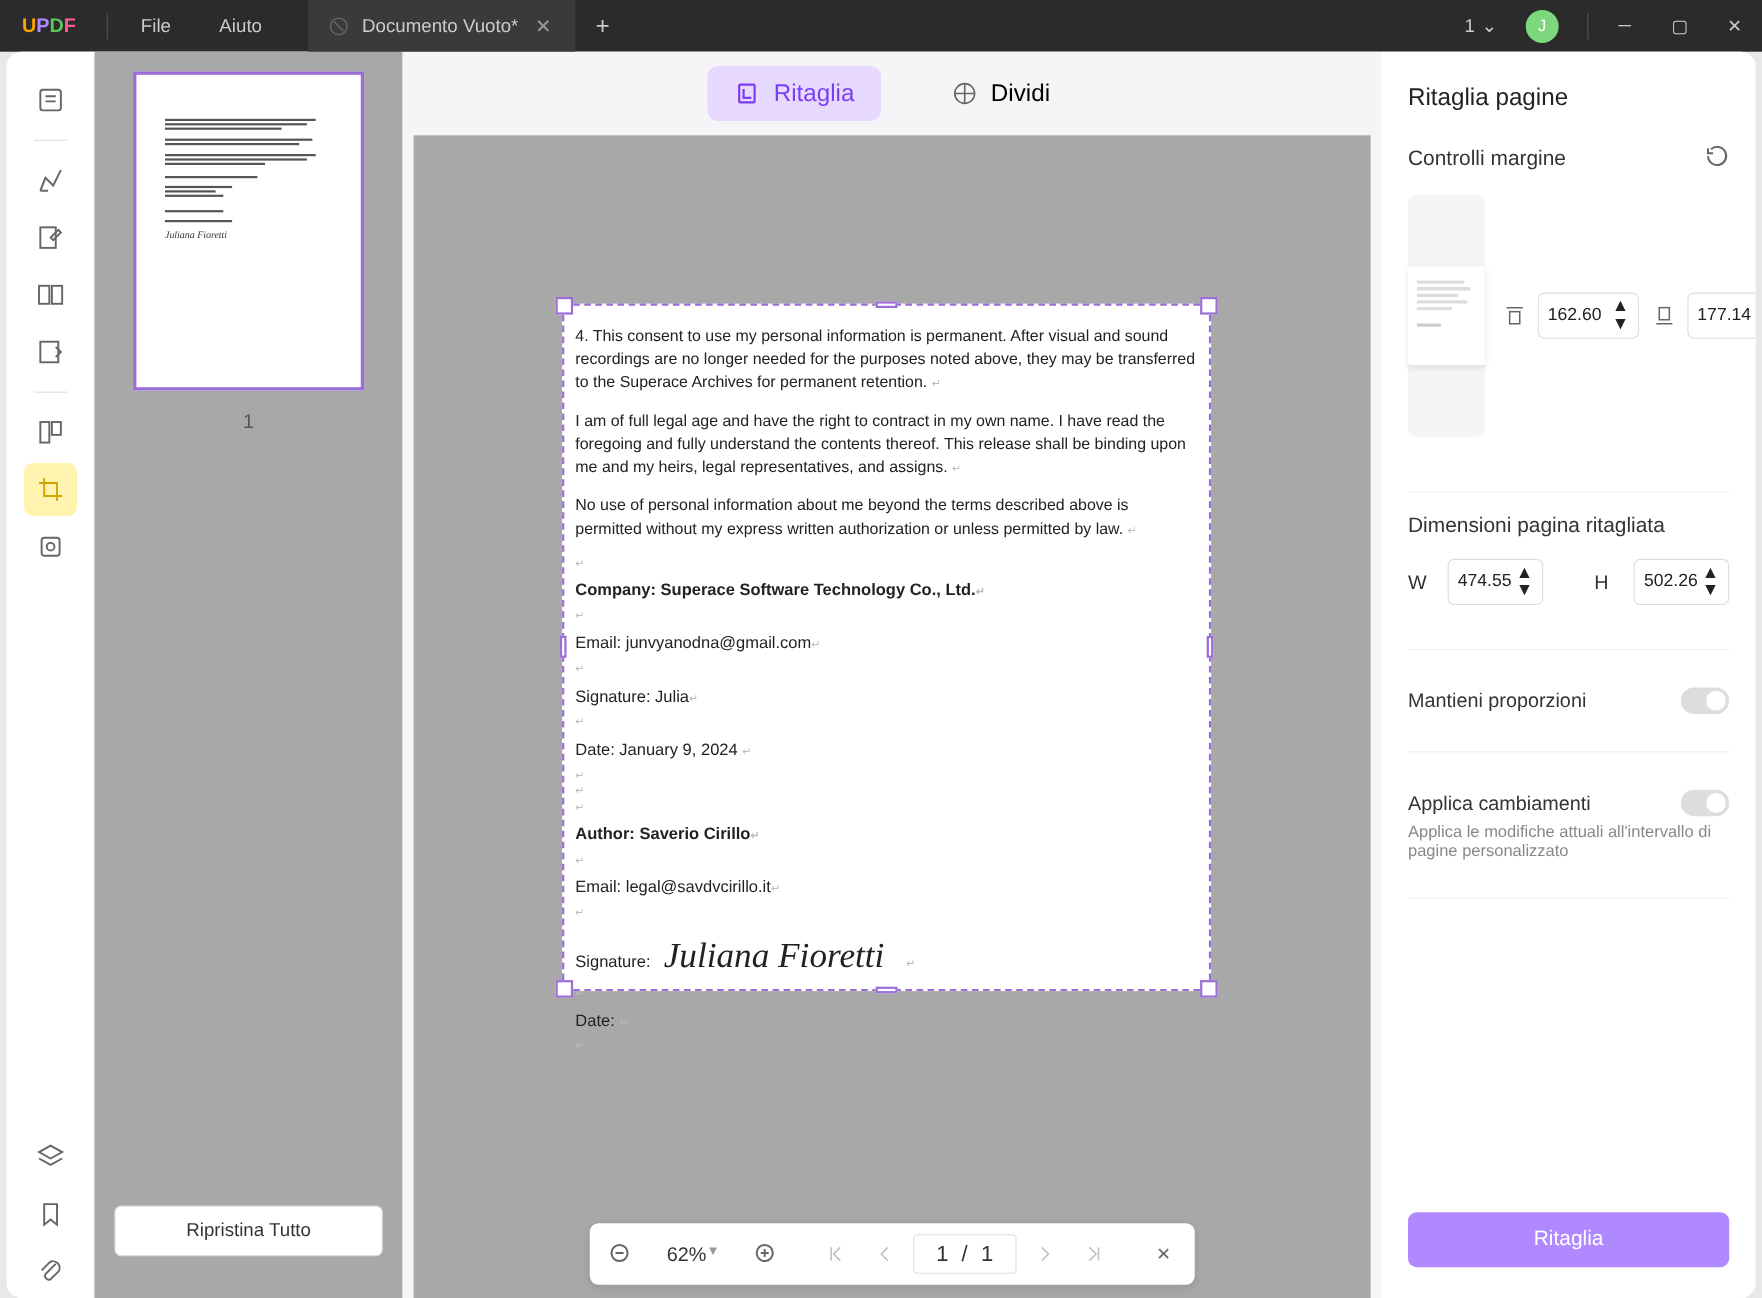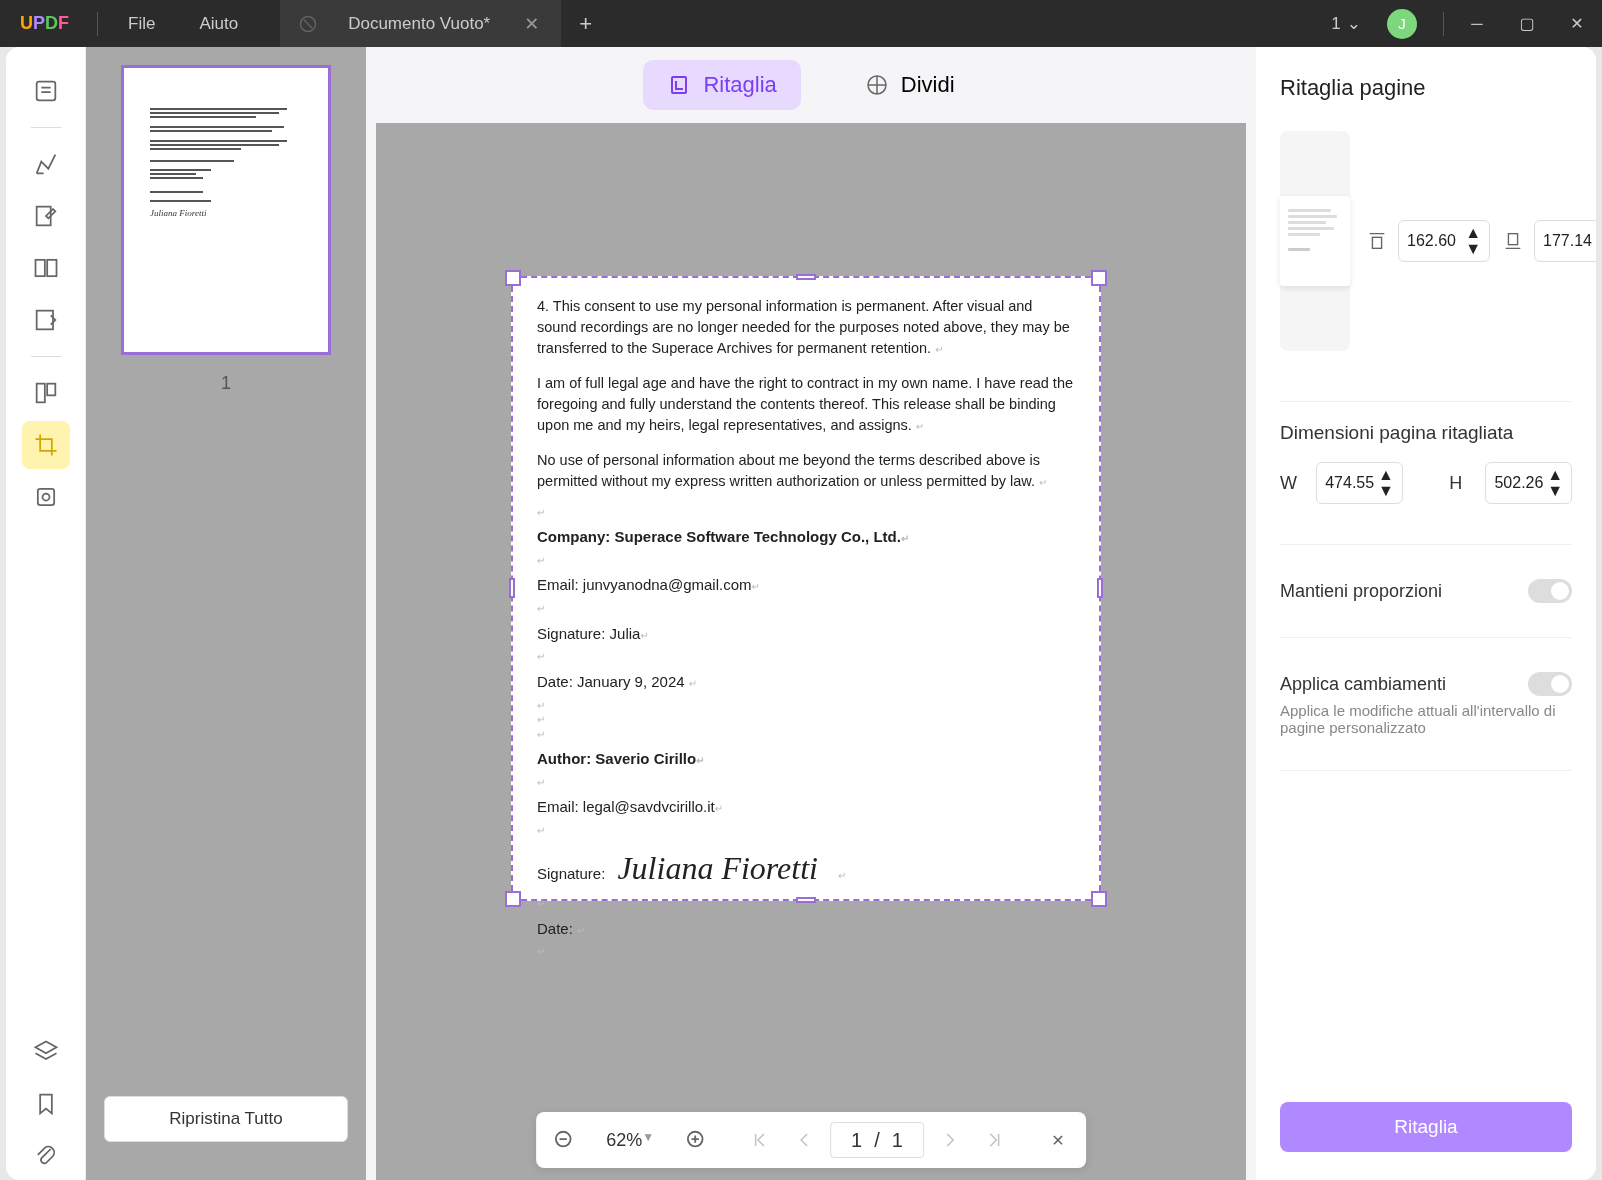--- a/index.html
+++ b/index.html
@@ -6,21 +6,21 @@
 body { background: #e8e8e8; width: 1602px; height: 1180px; overflow: hidden; }
 
 .titlebar { height: 47px; background: #2b2b2b; display: flex; align-items: center; color: #ddd; }
 .logo { padding: 0 20px; font-weight: bold; font-size: 18px; }
 .logo-u { color: #ffa500; }
 .logo-p { color: #b088ff; }
 .logo-d { color: #5bc85b; }
 .logo-f { color: #ff5b9b; }
 .tb-divider { width: 1px; height: 24px; background: #555; margin: 0 8px; }
 .menu-item { padding: 0 22px; font-size: 17px; color: #ccc; cursor: pointer; }
-.tab { display: flex; align-items: center; background: #3a3a3a; height: 47px; padding: 0 18px; gap: 30px; border-radius: 0; margin-left: 20px; }
+.tab { display: flex; align-items: center; background: #3a3a3a; height: 47px; padding: 0 18px; gap: 11px; border-radius: 0; margin-left: 20px; }
 .tab-icon { width: 20px; height: 20px; opacity: 0.6; }
 .tab-title { font-size: 17px; color: #ccc; }
 .tab-close { font-size: 18px; color: #999; cursor: pointer; padding: 0 4px; }
 .tab-add { font-size: 22px; color: #ccc; padding: 0 18px; cursor: pointer; }
 .tb-spacer { flex: 1; }
 .page-count { font-size: 17px; color: #ccc; padding: 0 8px; display: flex; align-items: center; gap: 6px; }
 .avatar { width: 30px; height: 30px; border-radius: 50%; background: #7dd87d; display: flex; align-items: center; justify-content: center; color: #fff; font-size: 15px; margin: 0 18px; }
 .win-btn { width: 50px; height: 47px; display: flex; align-items: center; justify-content: center; color: #ccc; cursor: pointer; }
 
 .main { display: flex; height: 1133px; background: #fff; border-radius: 14px; margin: 0 6px; overflow: hidden; }
@@ -42,21 +42,21 @@
 .reset-btn { width: 100%; height: 46px; background: #fff; border: 1px solid #ddd; border-radius: 6px; font-size: 17px; color: #333; cursor: pointer; }
 
 .canvas-area { flex: 1; background: #f5f5f7; display: flex; flex-direction: column; position: relative; }
 .top-tabs { height: 76px; display: flex; align-items: center; justify-content: center; gap: 40px; }
 .mode-tab { display: flex; align-items: center; gap: 12px; padding: 12px 24px; border-radius: 10px; font-size: 22px; cursor: pointer; }
 .mode-tab.active { background: #e8d9ff; color: #7b3ff2; }
 .mode-tab svg { width: 24px; height: 24px; }
 
 .viewport { flex: 1; background: #a8a8a8; margin: 0 10px; position: relative; overflow: hidden; }
 .page { position: absolute; left: 50%; top: 50%; transform: translate(-50%, -50%); width: 740px; height: 780px; }
-.crop-area { position: absolute; left: 70px; top: 14px; width: 590px; height: 625px; background: #fff; border: 2px dashed #9b6dd7; padding: 18px 24px; }
+.crop-area { position: absolute; left: 70px; top: 14px; width: 590px; height: 625px; background: #fff; border: 2px dashed #9b6dd7; padding: 18px 10px; }
 .crop-handle { position: absolute; width: 16px; height: 16px; border: 2px solid #9b6dd7; background: #fff; }
 .ch-tl { left: -8px; top: -8px; } .ch-tr { right: -8px; top: -8px; }
 .ch-bl { left: -8px; bottom: -8px; } .ch-br { right: -8px; bottom: -8px; }
 .ch-tm { left: 50%; top: -4px; width: 20px; height: 6px; margin-left: -10px; }
 .ch-bm { left: 50%; bottom: -4px; width: 20px; height: 6px; margin-left: -10px; }
 .ch-ml { left: -4px; top: 50%; width: 6px; height: 20px; margin-top: -10px; }
 .ch-mr { right: -4px; top: 50%; width: 6px; height: 20px; margin-top: -10px; }
 
 .doc-text { font-size: 14.5px; color: #222; line-height: 1.45; }
 .doc-para { margin-bottom: 14px; }
@@ -333,20 +333,27 @@
             </svg>
           </div>
         <div style="width:12px"></div>
         <div class="zb-btn">✕</div>
       </div>
     </div>
   </div>
 
   <div class="right-panel">
     <div class="rp-title">Ritaglia pagine</div>
+    <div class="rp-section">
+      <span>Controlli margine</span>
+      <span class="reset-icon"><svg width="22" height="22" viewBox="0 0 24 24" fill="none" stroke="#666" stroke-width="2">
+            <path d="M3 12 A9 9 0 1 0 6 5"></path>
+            <polyline points="3 4 3 9 8 9"></polyline>
+          </svg></span>
+    </div>
     <div class="margin-controls">
       <div class="margin-preview">
         <div class="mp-inner">
           <div class="mp-line" style="width:80%"></div>
             <div class="mp-line" style="width:90%"></div>
             <div class="mp-line" style="width:70%"></div>
           <div class="mp-line" style="width:85%"></div>
             <div class="mp-line" style="width:60%"></div>
           <div style="height:6px"></div>
           <div class="mp-line" style="width:40%;background:#ccc"></div>

